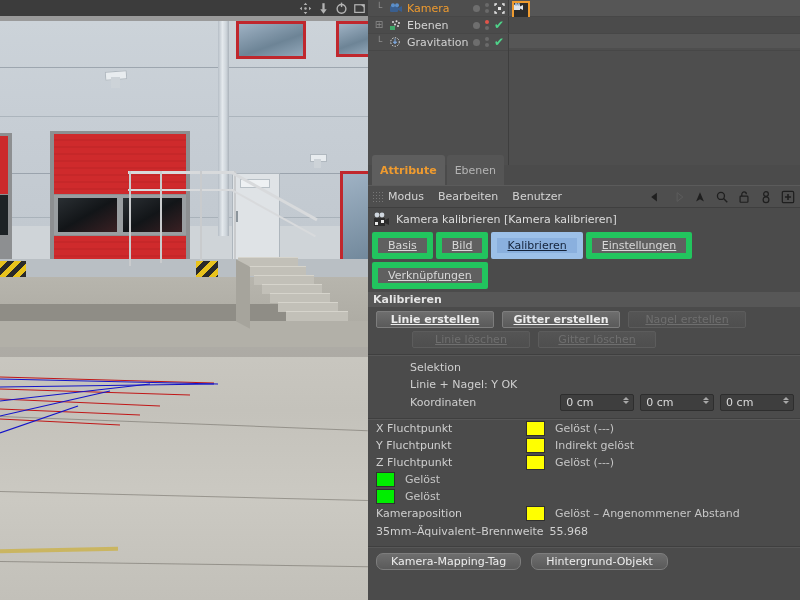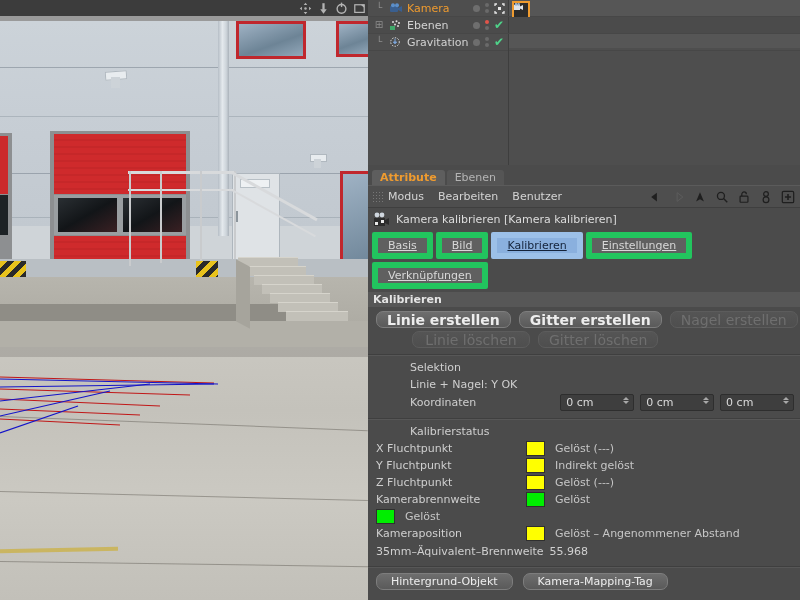--- a/index.html
+++ b/index.html
@@ -109,21 +109,21 @@
   .dot-s.red{background:#e2544a;}
   .om-check{color:#4fd48a;font-size:12px;line-height:12px;font-weight:bold;}
   .om-sep{position:absolute;left:140px;top:0;width:1px;height:100%;background:#3e3e3e;}
   .om-tagzone{position:absolute;left:141px;top:0;right:0;height:16px;}
   .om-bg{position:absolute;left:141px;top:0;width:291px;height:100%;background:#565656;}
 
   
   #attr{position:absolute;left:368px;top:165px;width:432px;height:435px;background:#4b4b4b;}
 
   .tabbar{height:20px;background:#4b4b4b;display:flex;align-items:flex-end;padding-left:4px;}
-  .tab{height:15px;padding:0 8px;display:flex;align-items:center;font-size:11px;
+  .tab{height:30px;padding:0 8px;display:flex;align-items:center;font-size:11px;
        border-radius:3px 3px 0 0;color:#b4b4b4;background:#555;margin-right:2px;}
   .tab.active{background:#5e5e5e;color:#ef9b2f;font-weight:bold;}
 
   .menubar{height:21px;background:#4e4e4e;display:flex;align-items:center;
            border-top:1px solid #5b5b5b;border-bottom:1px solid #3f3f3f;padding-left:4px;}
   .grip{width:11px;height:11px;margin-right:5px;
     background-image:radial-gradient(#8d8d8d 0.6px,transparent 0.7px);
     background-size:3px 3px;opacity:.65;}
   .mitem{font-size:11px;color:#d4d4d4;margin-right:14px;}
   .mtools{margin-left:auto;display:flex;align-items:center;gap:8px;padding-right:5px;}
@@ -136,22 +136,22 @@
   .strow{display:flex;gap:3px;margin-bottom:3px;}
   .stab{height:15px;padding:0 10px;display:flex;align-items:center;justify-content:center;
         font-size:11px;color:#d8d8d8;background:#606060;border:6px solid #22c55e;border-radius:2px;text-decoration:underline;}
   .stab.on{background:#8ab0de;color:#14233a;border-color:#9cc0e8;}
 
   .sectionhdr{height:15px;display:flex;align-items:center;padding-left:5px;
               background:#575757;font-size:11px;font-weight:bold;color:#e4e4e4;}
 
   .btnrow{display:flex;gap:8px;padding:4px 0 0 8px;}
   .cbtn{height:15px;min-width:96px;padding:0 10px;display:flex;align-items:center;justify-content:center;
-        font-size:14px;font-weight:bold;color:#ededed;border-radius:7px;
-        background:linear-gradient(180deg,#6e6e6e,#5a5a5a);border:1px solid #7d7d7d;}
+        font-size:11px;font-weight:bold;color:#ededed;border-radius:2px;
+        background:linear-gradient(180deg,#6e6e6e,#5a5a5a);border:1px solid #7d7d7d;text-decoration:underline;}
   .cbtn.dis{color:#6f6f6f;background:linear-gradient(180deg,#555,#4e4e4e);border-color:#5c5c5c;font-weight:normal;}
 
   .divider{height:1px;background:#3f3f3f;margin:6px 0 0 0;border-bottom:1px solid #575757;}
 
   .lbl{font-size:11px;color:#cfcfcf;margin-left:34px;}
   .row{display:flex;align-items:center;height:17px;padding-left:8px;}
 
   .numfield{width:69px;height:15px;background:#3e3e3e;border:1px solid #2e2e2e;border-radius:2px;
             display:flex;align-items:center;padding-left:5px;position:relative;margin-right:6px;}
   .numfield span{font-size:11px;color:#dadada;}
@@ -493,41 +493,37 @@
         <span>0 cm</span>
         <span class="spin">
             <i class="up"></i>
             <i class="dn"></i>
           </span>
       </div>
     </div>
 
     <div class="divider"></div>
 
-    <div class="row" style="margin-top:3px;">
-      <span class="lbl">Kalibrierstatus</span>
-    </div>
 
     <div class="strow2">
       <span class="stname">X Fluchtpunkt</span>
       <span class="sw" style="background:#FFFF00;"></span>
       <span class="stval">Gelöst (---)</span>
     </div>
     <div class="strow2">
       <span class="stname">Y Fluchtpunkt</span>
       <span class="sw" style="background:#FFFF00;"></span>
       <span class="stval">Indirekt gelöst</span>
     </div>
     <div class="strow2">
       <span class="stname">Z Fluchtpunkt</span>
       <span class="sw" style="background:#FFFF00;"></span>
       <span class="stval">Gelöst (---)</span>
     </div>
     <div class="strow2">
-      <span class="stname">Kamerabrennweite</span>
       <span class="sw" style="background:#00EE00;"></span>
       <span class="stval">Gelöst</span>
     </div>
     <div class="strow2">
       <span class="sw" style="background:#00EE00;"></span>
       <span class="stval">Gelöst</span>
     </div>
     <div class="strow2">
       <span class="stname">Kameraposition</span>
       <span class="sw" style="background:#FFFF00;"></span>
@@ -535,18 +531,18 @@
     </div>
 
     <div class="focal">
       <span>35mm–Äquivalent–Brennweite</span>
       <span>55.968</span>
     </div>
 
     <div class="divider"></div>
 
     <div class="bottombtns">
+      <div class="bbtn">Kamera-Mapping-Tag</div>
       <div class="bbtn">Hintergrund-Objekt</div>
-      <div class="bbtn">Kamera-Mapping-Tag</div>
     </div>
 
   </div>
 </div>
 
 </body></html>

